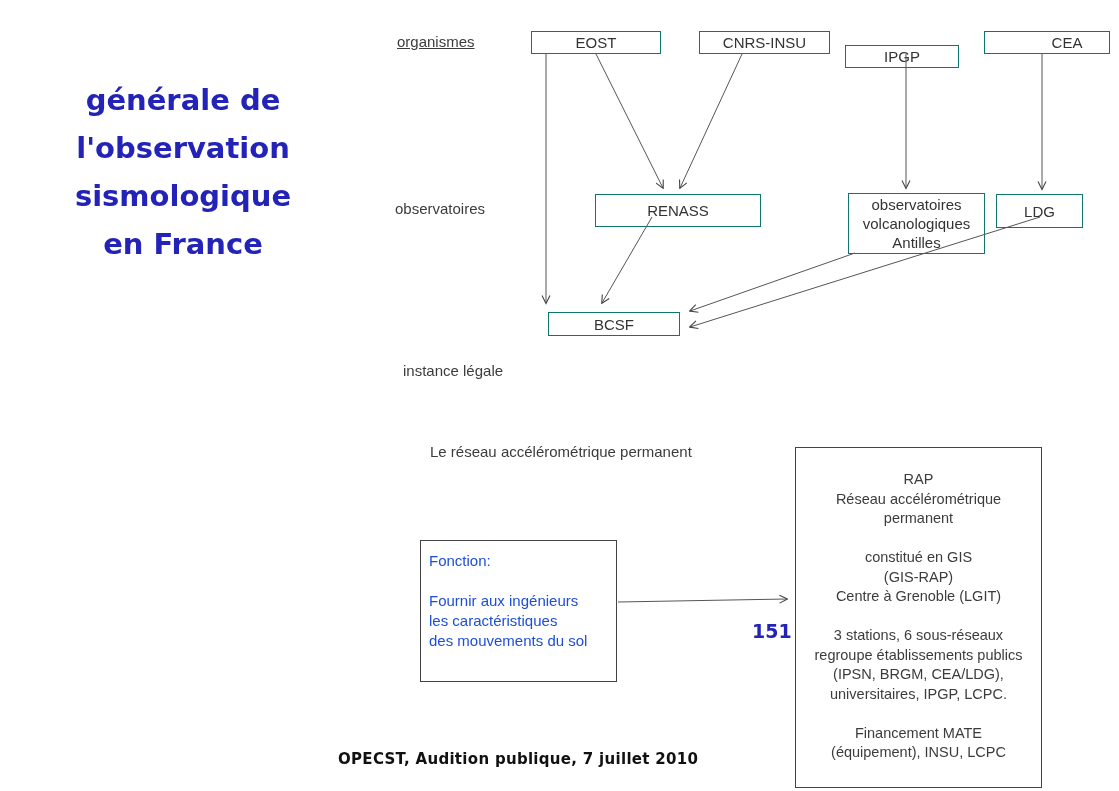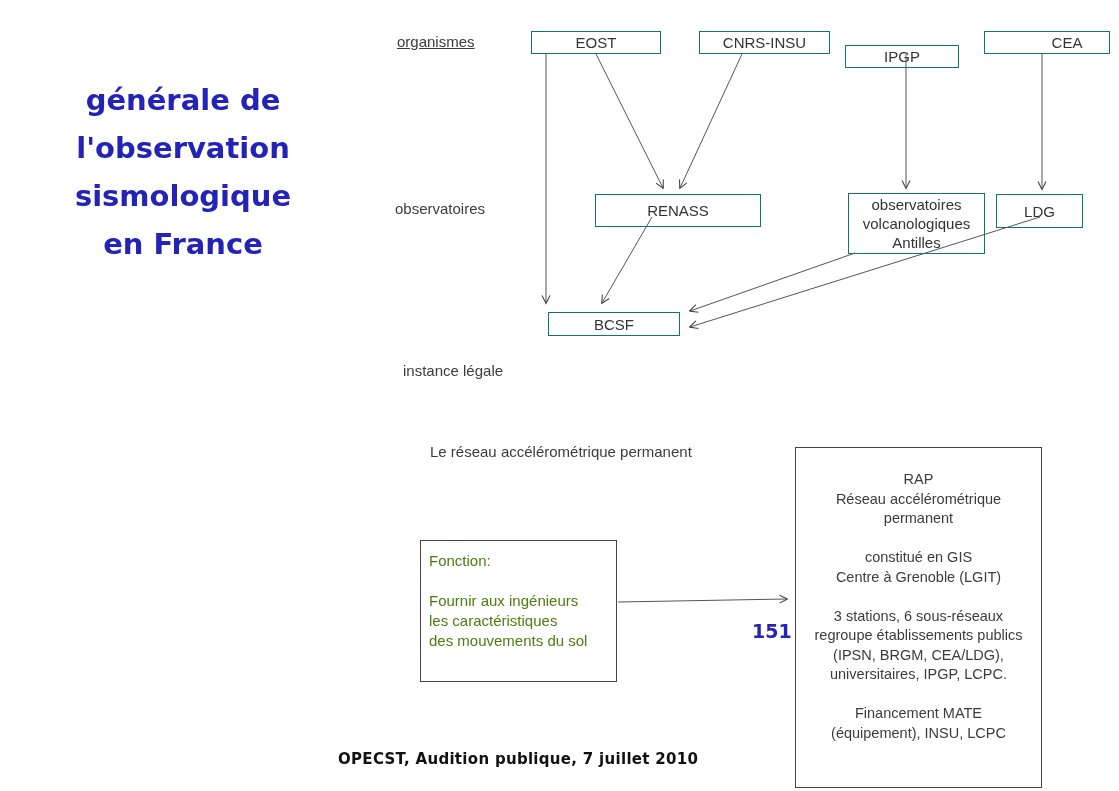--- a/index.html
+++ b/index.html
@@ -22,21 +22,21 @@
     font-size:15px; color:#333; text-align:center;
   }
   .node.multi { flex-direction:column; line-height:19px; padding:2px 4px; }
 
   .arrows { position:absolute; left:0; top:0; width:1119px; height:791px; pointer-events:none; }
 
   .rap-heading { position:absolute; left:430px; top:443px; font-size:15px; color:#3c3c3c; }
 
   .fonction-box {
     position:absolute; left:420px; top:540px; width:197px; height:142px;
-    border:1px solid #444; padding:10px 8px; font-size:15px; color:#4d7c0f;
+    border:1px solid #444; padding:10px 8px; font-size:15px; color:#1d4ed8;
     background:#fff;
   }
   .fonction-box .line { min-height:20px; line-height:20px; }
 
   .rap-box {
     position:absolute; left:795px; top:447px; width:247px; height:341px;
     border:1px solid #444; padding:22px 4px; font-size:14.5px; color:#3c3c3c;
     text-align:center; background:#fff;
   }
   .rap-box .line { min-height:19.5px; line-height:19.5px; white-space:nowrap; }
@@ -111,20 +111,21 @@
     <div class="line">les caractéristiques</div>
     <div class="line">des mouvements du sol</div>
   </div>
 
   <div class="rap-box">
     <div class="line">RAP</div>
     <div class="line">Réseau accélérométrique</div>
     <div class="line">permanent</div>
     <div class="line"></div>
     <div class="line">constitué en GIS</div>
+    <div class="line">(GIS-RAP)</div>
     <div class="line">Centre à Grenoble (LGIT)</div>
     <div class="line"></div>
     <div class="line">3 stations, 6 sous-réseaux</div>
     <div class="line">regroupe établissements publics</div>
     <div class="line">(IPSN, BRGM, CEA/LDG),</div>
     <div class="line">universitaires, IPGP, LCPC.</div>
     <div class="line"></div>
     <div class="line">Financement MATE</div>
     <div class="line">(équipement), INSU, LCPC</div>
   </div>

